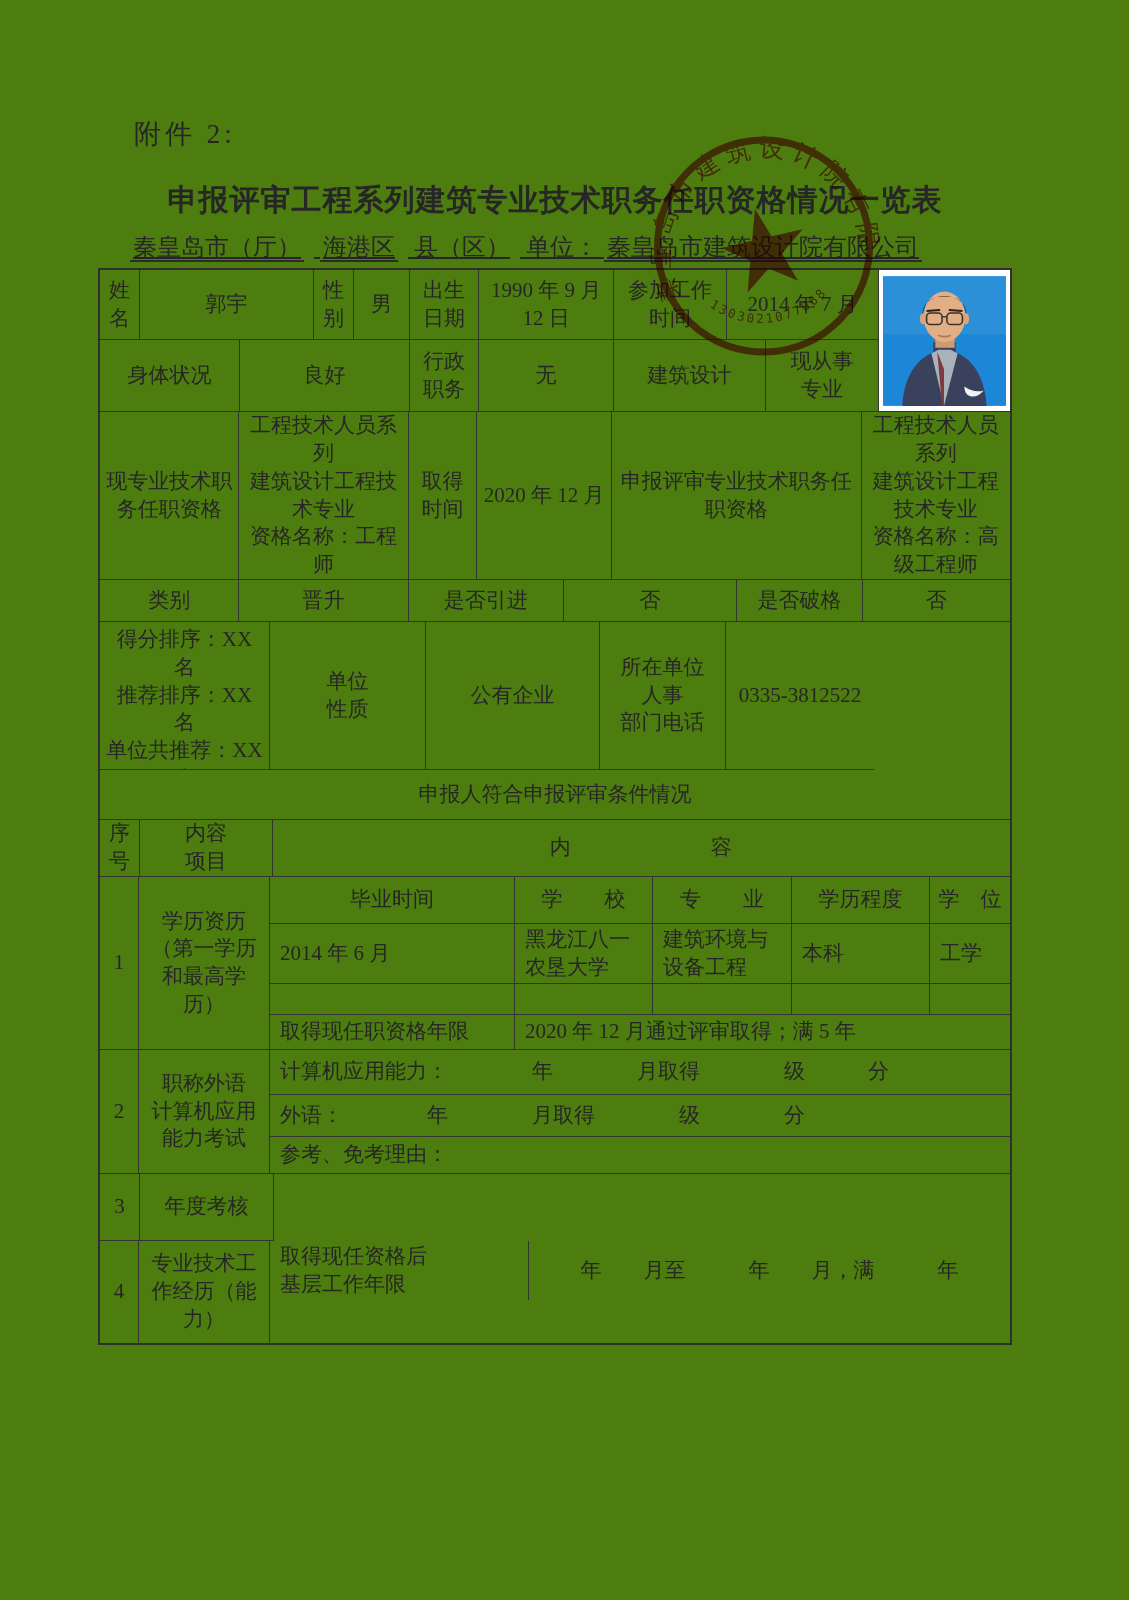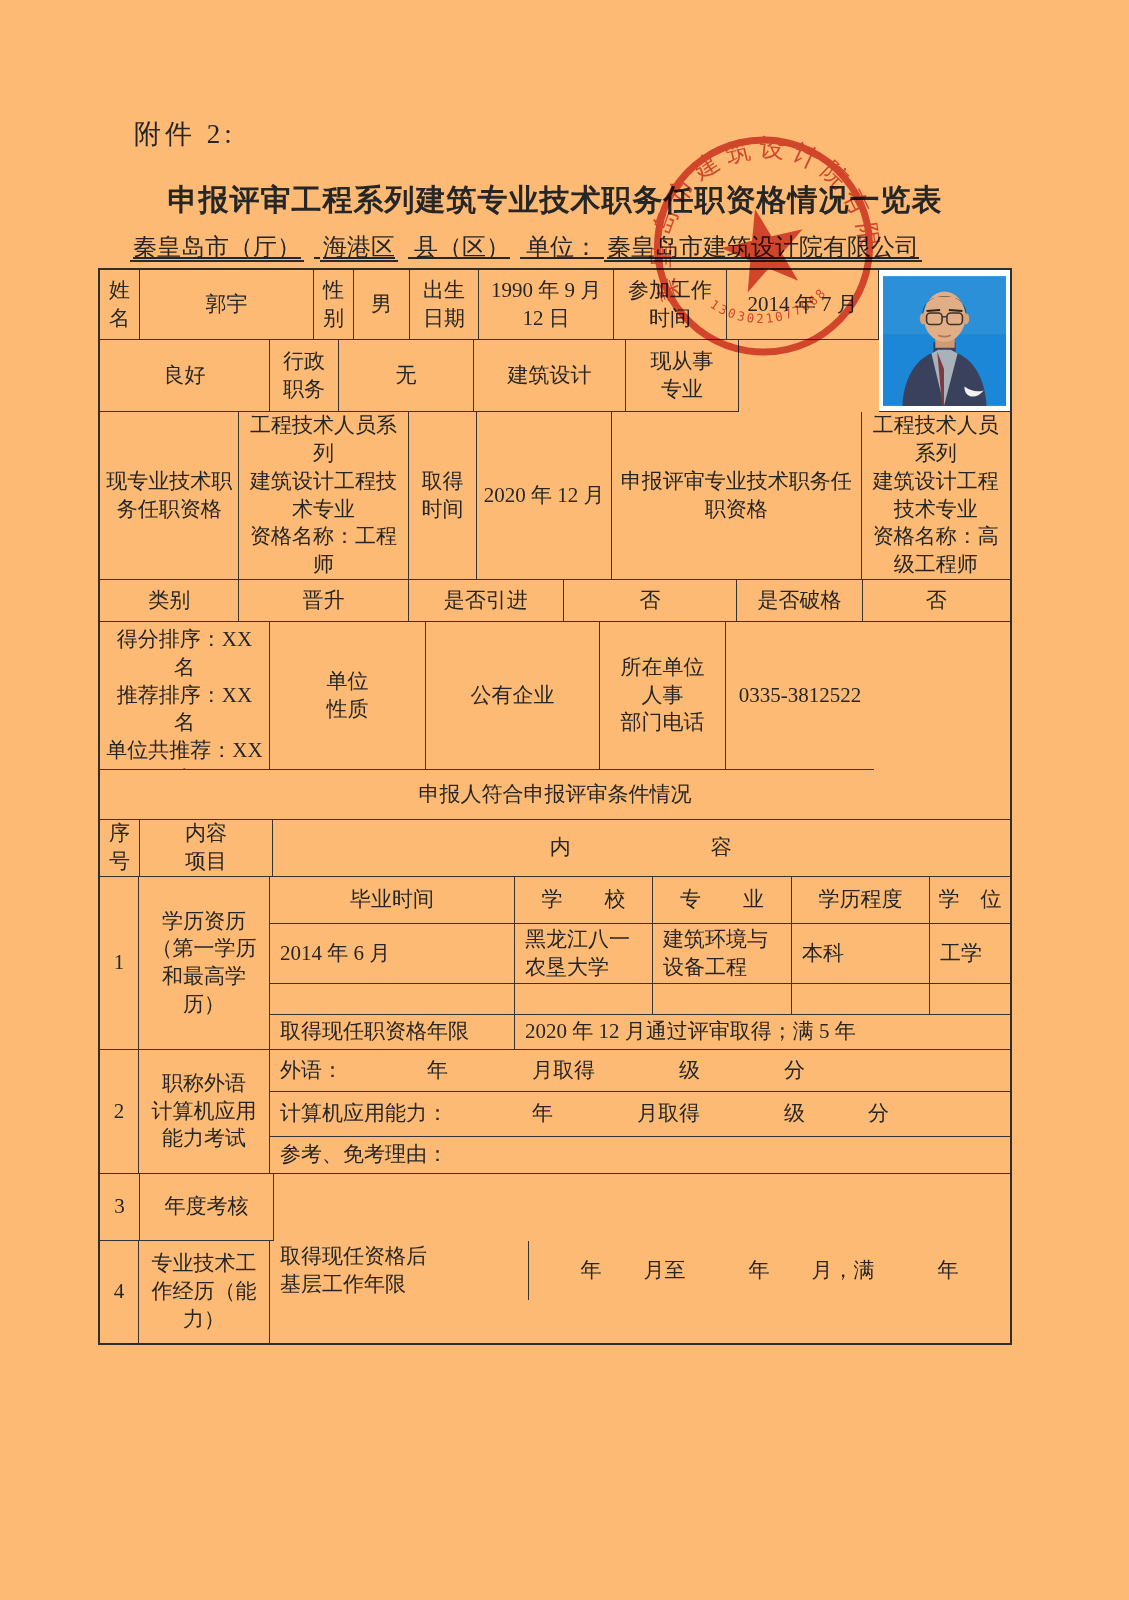--- a/index.html
+++ b/index.html
@@ -1,18 +1,18 @@
 <!DOCTYPE html>
 <html><head>
 <meta charset="utf-8">
 <style>
   html,body { margin:0; padding:0; background:#e8e8e6; }
   .page {
     position:relative; width:1129px; height:1600px; margin:0 auto;
-    background:#fdba74; overflow:hidden;
+    background:#4d7c0f; overflow:hidden;
     font-family:"Liberation Serif","DejaVu Serif",serif;
     color:#262626;
   }
   .attachment { position:absolute; left:134px; top:116px; font-size:27px; letter-spacing:4px; }
   .title { position:absolute; left:98px; top:180px; width:914px; text-align:center;
            font-size:30px; font-weight:700; letter-spacing:1px; }
   .subtitle { position:absolute; left:130px; top:231px; font-size:24px;text-decoration:underline; }
   .subtitle .seg { margin-right:10px; }
   .u { border-bottom:2px solid #2b2b2b; padding:0 3px; }
 
@@ -64,20 +64,21 @@
           <div class="c" style="width:56px">男</div>
           <div class="c pre" style="width:69px">出生
 日期</div>
           <div class="c pre" style="width:135px">1990 年 9 月
 12 日</div>
           <div class="c pre" style="width:113px">参加工作
 时间</div>
           <div class="c" style="width:152px">2014 年 7 月</div>
         </div>
         <div class="row" style="height:72px">
+          <div class="c" style="width:140px">身体状况</div>
           <div class="c" style="width:170px">良好</div>
           <div class="c pre" style="width:69px">行政
 职务</div>
           <div class="c" style="width:135px">无</div>
           <div class="c" style="width:152px">建筑设计</div>
           <div class="c pre" style="width:113px">现从事
 专业</div>
         </div>
       </div>
       <div class="c nr photo-cell" style="width:135px;height:142px">
@@ -185,25 +186,25 @@
         </div>
       </div>
     </div>
 
     <div class="row" style="height:124px">
       <div class="c" style="width:40px">2</div>
       <div class="c pre" style="width:134px">职称外语
 计算机应用
 能力考试</div>
       <div class="stack" style="width:740px">
+        <div class="row" style="height:45px">
+          <div class="c nr la" style="width:740px">计算机应用能力：　　　　年　　　　月取得　　　　级　　　分</div>
+        </div>
         <div class="row" style="height:42px">
           <div class="c nr la" style="width:740px">外语：　　　　年　　　　月取得　　　　级　　　　分</div>
-        </div>
-        <div class="row" style="height:45px">
-          <div class="c nr la" style="width:740px">计算机应用能力：　　　　年　　　　月取得　　　　级　　　分</div>
         </div>
         <div class="row" style="height:37px">
           <div class="c nr la" style="width:740px">参考、免考理由：</div>
         </div>
       </div>
     </div>
 
     <div class="row" style="height:67px">
       <div class="c" style="width:40px">3</div>
       <div class="c" style="width:134px">年度考核</div>

